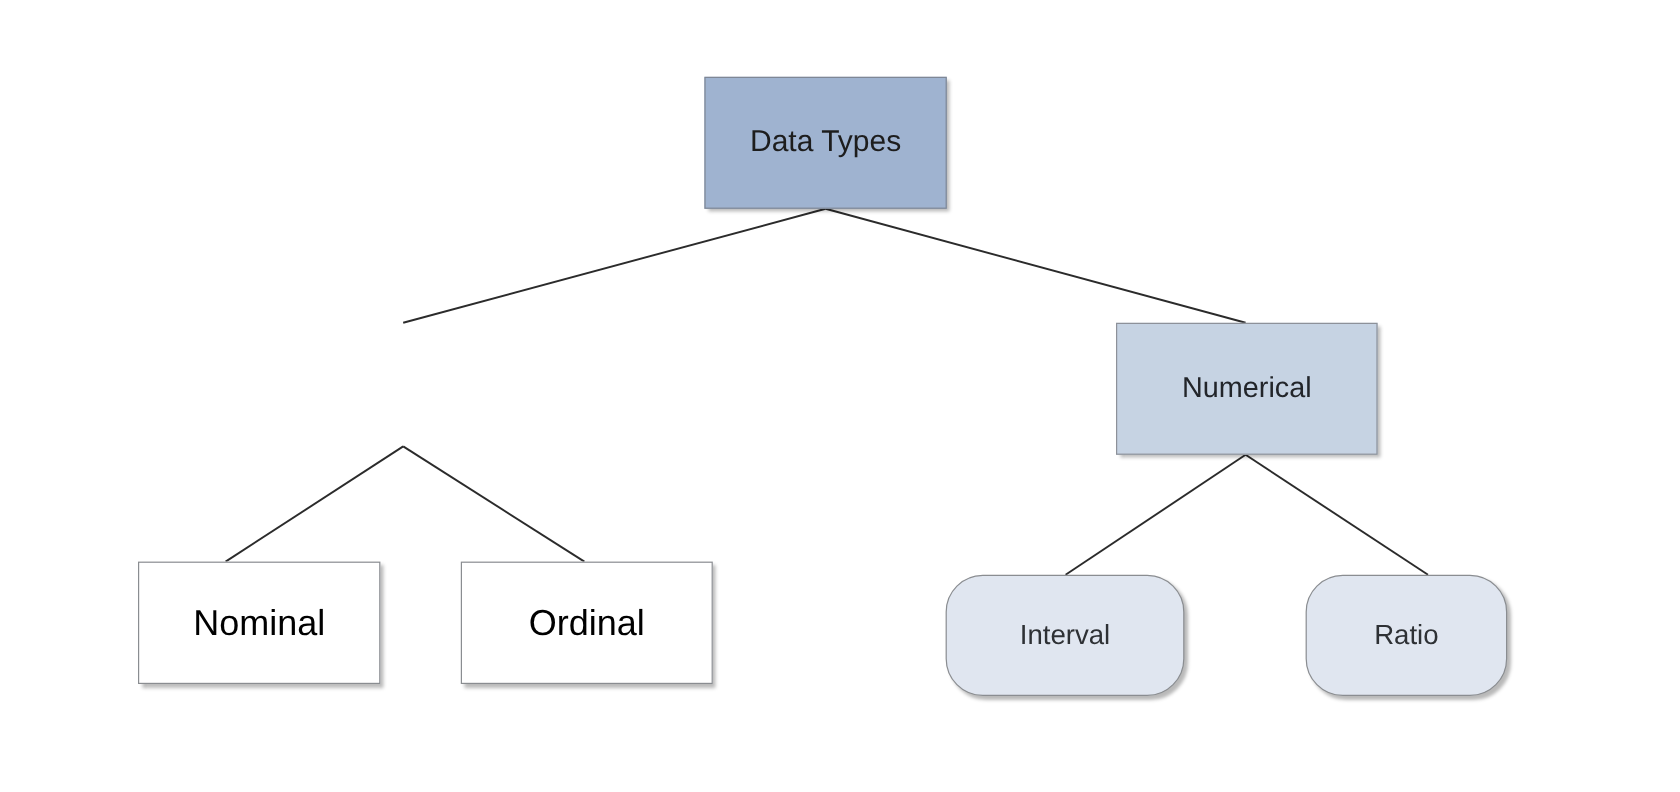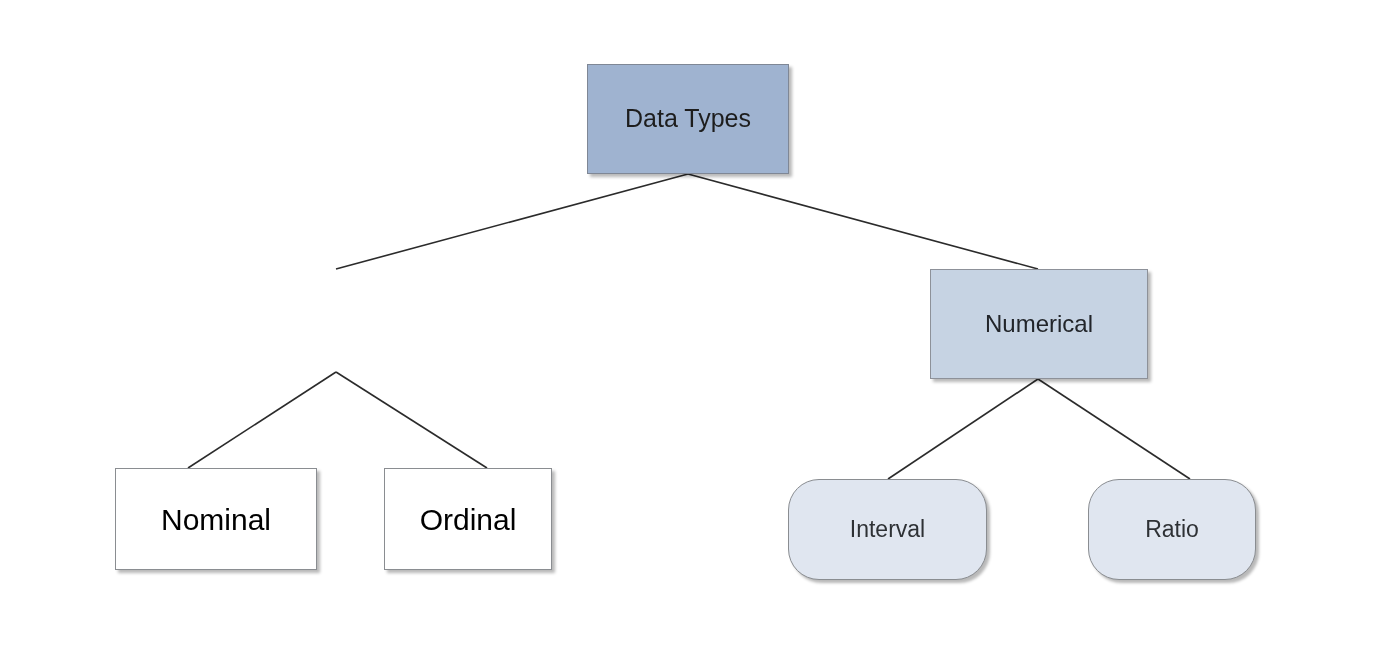--- a/index.html
+++ b/index.html
@@ -97,21 +97,21 @@
 
 
   <div class="node level-two" style="left:930px; top:269px; width:218px; height:110px;">
     <span class="node-label">Numerical</span>
   </div>
 
   <div class="node leaf-white" style="left:83px; top:468px; width:202px; height:102px;margin-left:32px;">
     <span class="node-label">Nominal</span>
   </div>
 
-  <div class="node leaf-white" style="left:384px; top:468px; width:168px; height:102px;">
+  <div class="node leaf-white" style="left:384px; top:468px; width:210px; height:102px;">
     <span class="node-label">Ordinal</span>
   </div>
 
   <div class="node leaf-pale" style="left:788px; top:479px; width:199px; height:101px;">
     <span class="node-label">Interval</span>
   </div>
 
   <div class="node leaf-pale" style="left:1088px; top:479px; width:168px; height:101px;">
     <span class="node-label">Ratio</span>
   </div>

